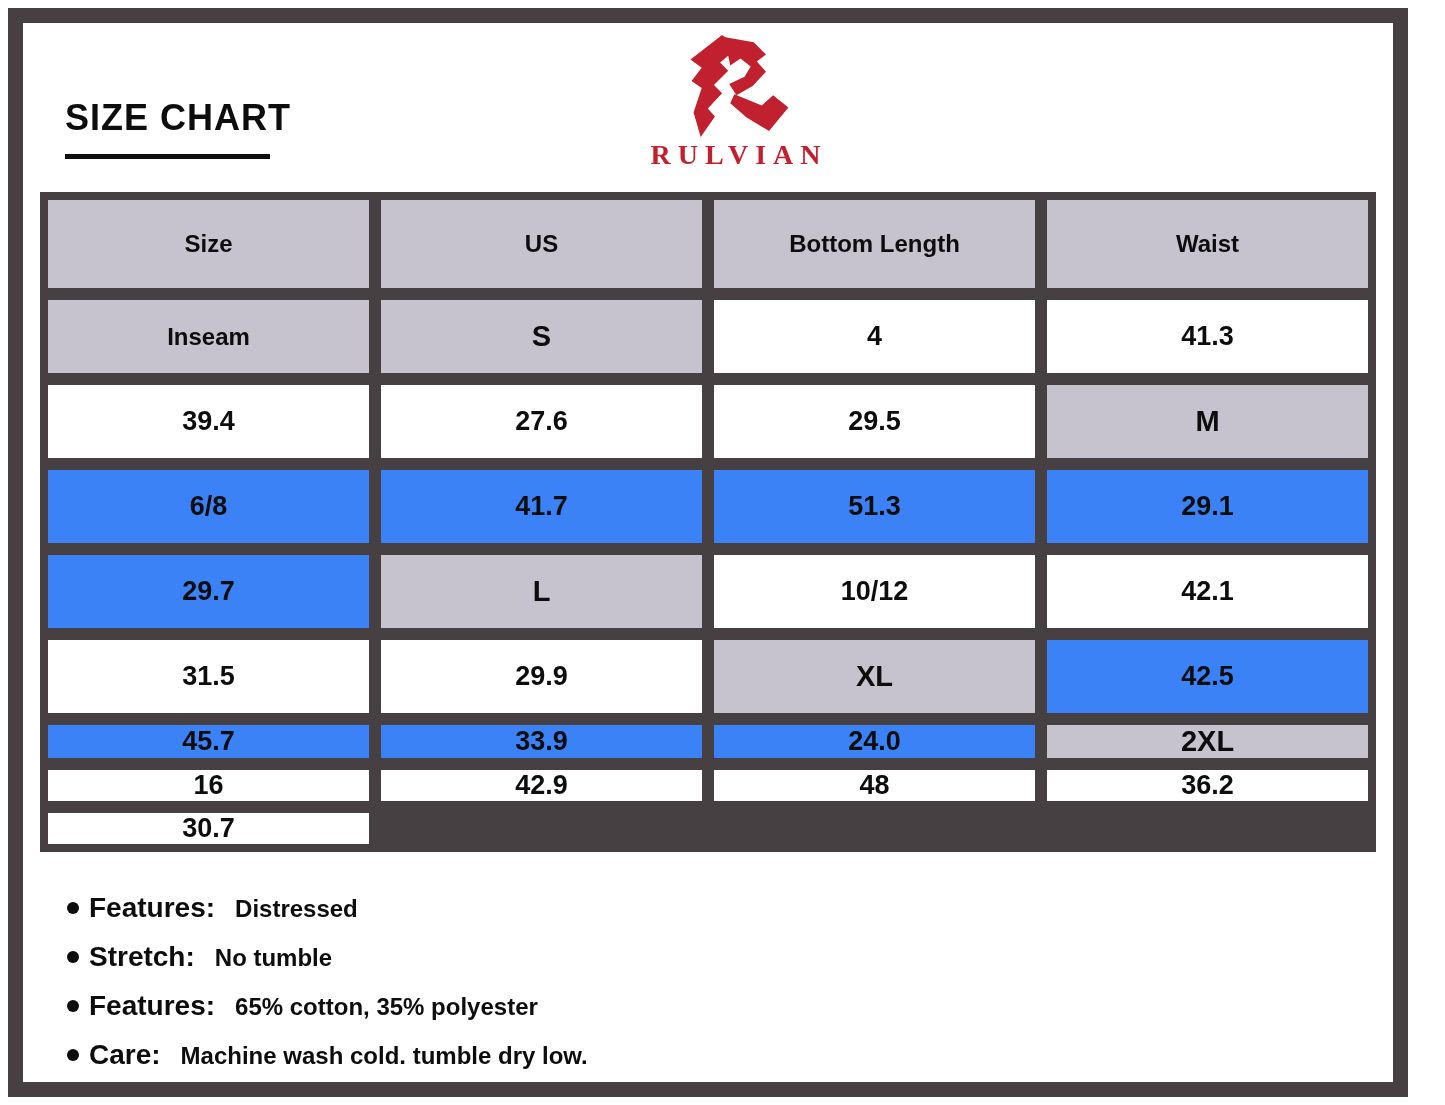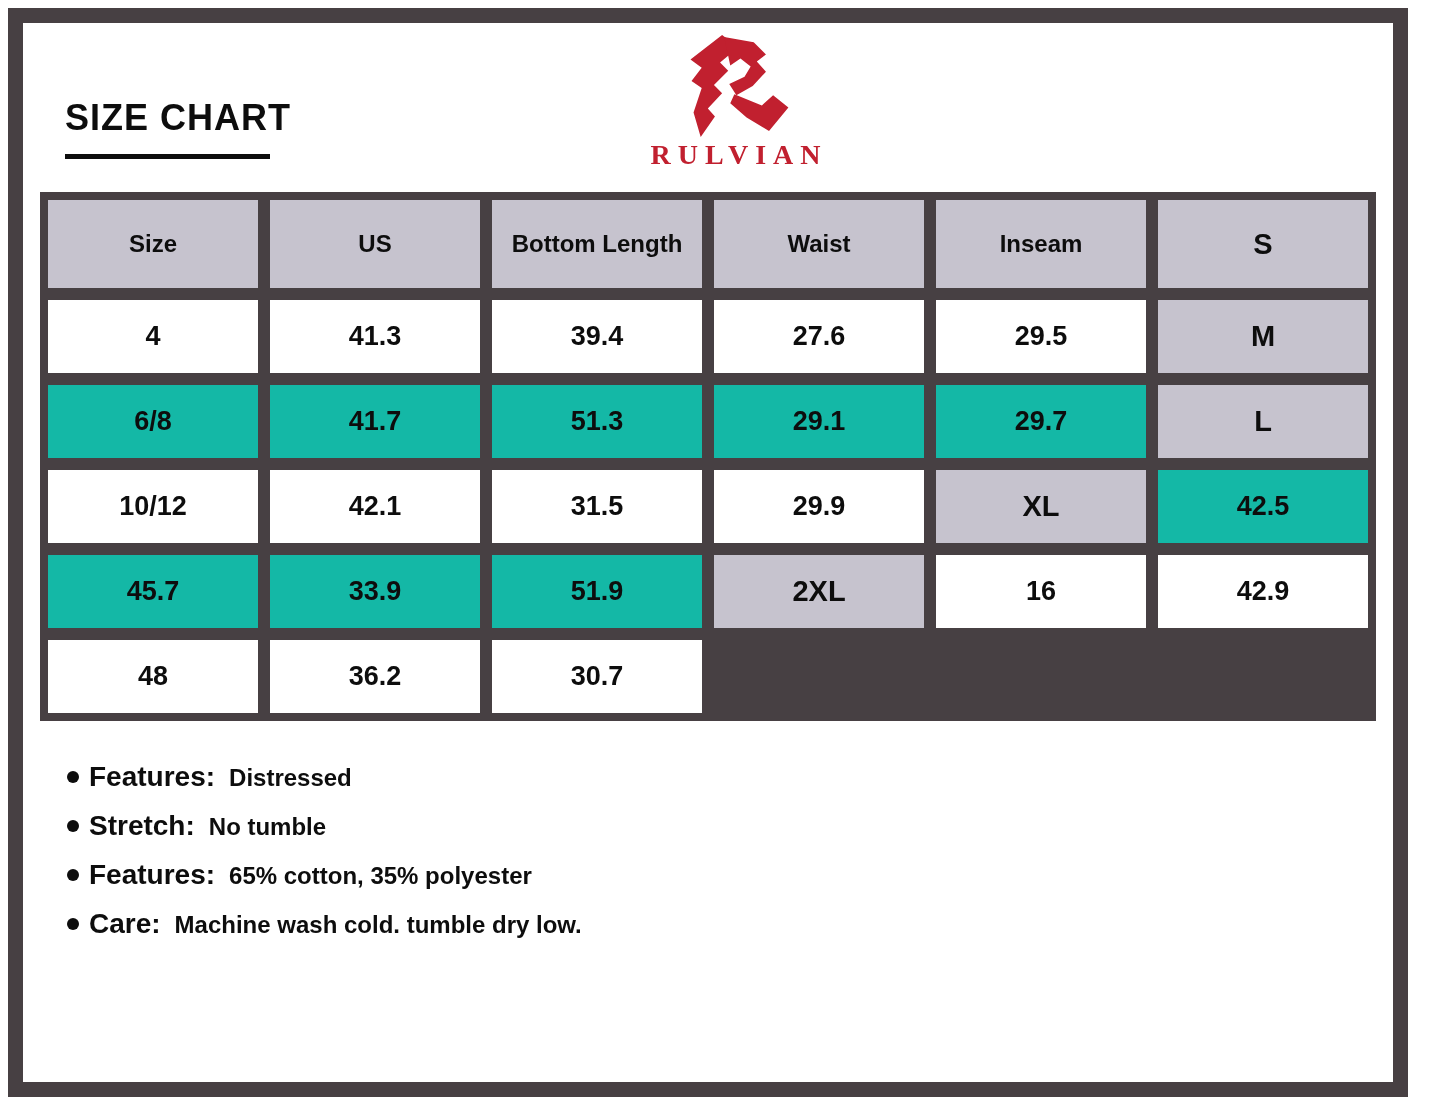--- a/index.html
+++ b/index.html
@@ -65,21 +65,21 @@
     font-size: 28px;
     letter-spacing: 7px;
     color: #c1202f;
   }
   
   .size-table {
     margin: 0 17px;
     background: #474043;
     padding: 8px;
     display: grid;
-    grid-template-columns: repeat(6, 1fr);
+    grid-template-columns: repeat(4, 1fr);
     grid-template-rows: 88px repeat(5, 73px);
     gap: 12px;
     box-sizing: border-box;
   }
   .cell {
     display: flex;
     align-items: center;
     justify-content: center;
     font-weight: bold;
     background: #ffffff;
@@ -89,21 +89,21 @@
     font-size: 24px;
   }
   .cell.sizecol {
     background: #c6c3ce;
     font-size: 29px;
   }
   .cell.val {
     font-size: 27px;
   }
   .cell.alt {
-    background: #14b8a6;
+    background: #3b82f6;
   }
   
   .details {
     list-style: none;
     margin: 40px 0 0 44px;
     padding: 0;
   }
   .details li {
     display: flex;
     align-items: baseline;
@@ -114,21 +114,21 @@
     height: 12px;
     border-radius: 50%;
     background: #0d0d0d;
     margin-right: 10px;
     align-self: center;
     flex: 0 0 auto;
   }
   .detail-label {
     font-size: 28px;
     font-weight: bold;
-    margin-right: 14px;
+    margin-right: 20px;
     white-space: nowrap;
   }
   .detail-value {
     font-size: 24px;
     font-weight: bold;
     white-space: nowrap;
   }
 </style>
 </head>
 <body>
@@ -177,21 +177,21 @@
       <div class="cell sizecol">L</div>
       <div class="cell val">10/12</div>
       <div class="cell val">42.1</div>
       <div class="cell val">31.5</div>
       <div class="cell val">29.9</div>
 
       <div class="cell sizecol">XL</div>
       <div class="cell val alt">42.5</div>
       <div class="cell val alt">45.7</div>
       <div class="cell val alt">33.9</div>
-      <div class="cell val alt">51.9</div>
+      <div class="cell val alt">24.0</div>
 
       <div class="cell sizecol">2XL</div>
       <div class="cell val">16</div>
       <div class="cell val">42.9</div>
       <div class="cell val">48</div>
       <div class="cell val">36.2</div>
       <div class="cell val">30.7</div>
     </div>
 
     <ul class="details">

